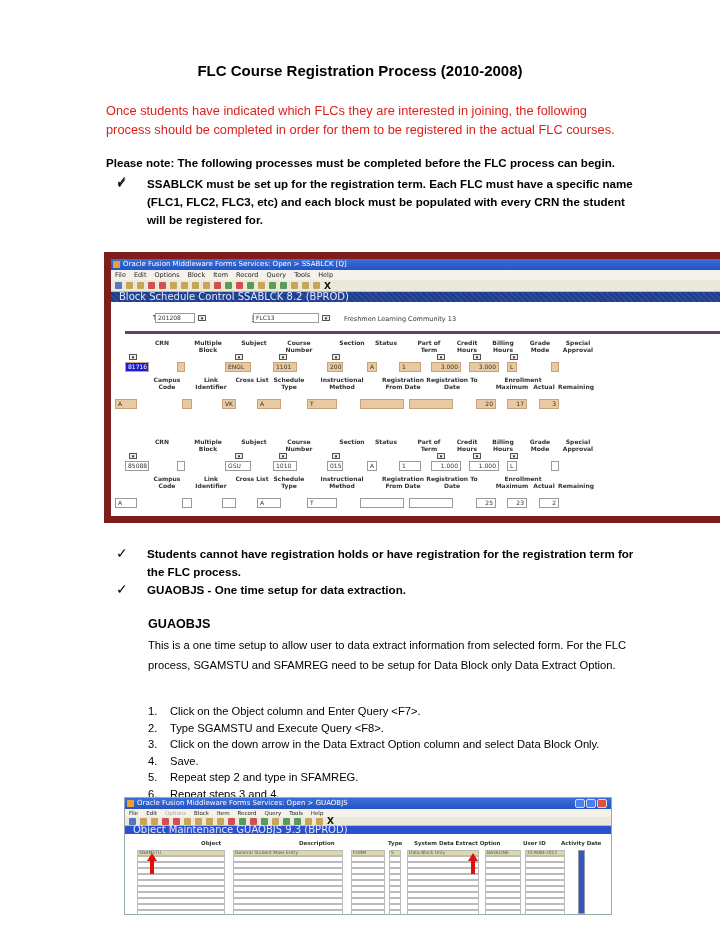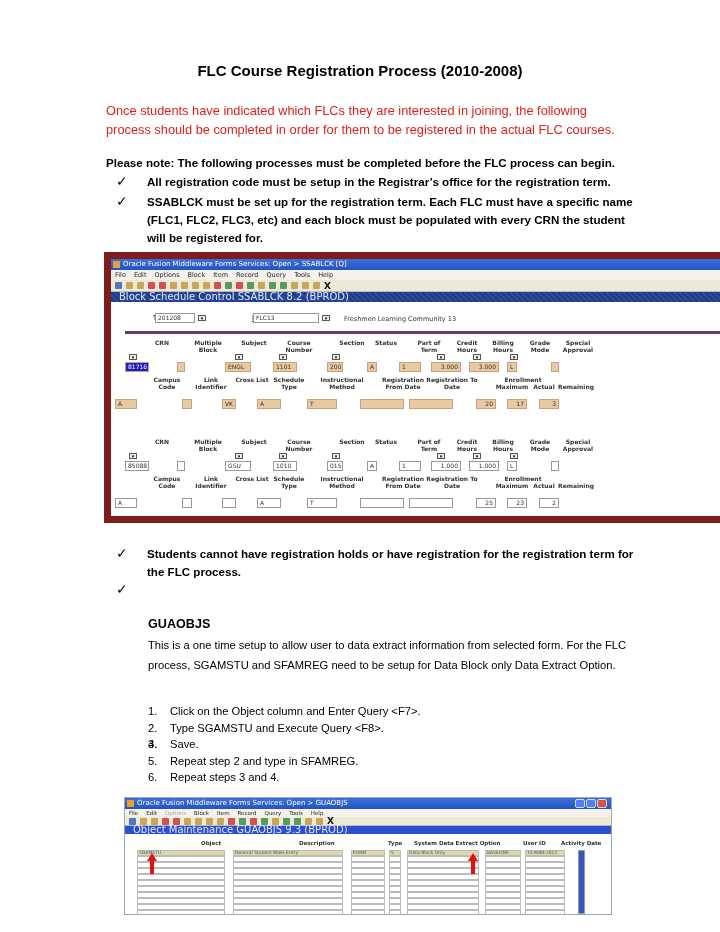--- a/index.html
+++ b/index.html
@@ -41,21 +41,21 @@
   .grid-row { position: absolute; height: 6px; border: 1px solid #bbb; background: #fff; }
 </style>
 </head>
 <body>
 
 <div class="title">FLC Course Registration Process (2010-2008)</div>
 <div class="intro">Once students have indicated which FLCs they are interested in joining, the following process should be completed in order for them to be registered in the actual FLC courses.</div>
 <div class="note">Please note:  The following processes must be completed before the FLC process can begin.</div>
 
 <ul class="checklist" style="top:173px;">
-  <li><span class="ck">✓</span><span>All registration code must be setup in the Registrar’s office for the registration term.</span></li>
+  <li><span class="ck">✓</span></li>
   <li style="margin-top:2px;"><span class="ck">✓</span><span>SSABLCK must be set up for the registration term. Each FLC must have a specific name (FLC1, FLC2, FLC3, etc) and each block must be populated with every CRN the student will be registered for.</span></li>
 </ul>
 
 <div class="win" style="left:104px; top:252px; width:676px; height:271px; border:7px solid #7f1d1d;">
   <div class="titlebar">
     <span class="tb-icon"></span>
     <span>Oracle Fusion Middleware Forms Services: Open &gt; SSABLCK [Q]</span>
     <div class="winbtns">
       <span></span>
       <span></span>
@@ -207,30 +207,30 @@
       <div class="fld w r" style="left: 365px; top: 239px; width: 20px;">25</div>
       <div class="fld w r" style="left: 396px; top: 239px; width: 20px;">23</div>
       <div class="fld w r" style="left: 428px; top: 239px; width: 20px;">2</div>
     </div>
 
   <div style="position:absolute; right:6px; top:78px; width:6px; height:188px; background:#ccc; border:1px solid #aaa;"></div>
 </div>
 
 <ul class="checklist" style="top:545px;">
   <li><span class="ck">✓</span><span>Students cannot have registration holds or have registration for the registration term for the FLC process.</span></li>
-  <li><span class="ck">✓</span></li>
+  <li><span class="ck">✓</span><span>GUAOBJS - One time setup for data extraction.</span></li>
 </ul>
 
 <div class="h3">GUAOBJS</div>
 <div class="para">This is a one time setup to allow user to data extract information from selected form. For the FLC process, SGAMSTU and SFAMREG need to be setup for Data Block only Data Extract Option.</div>
 
 <ul class="steps">
   <li><span class="n">1.</span><span>Click on the Object column and Enter Query &lt;F7&gt;.</span></li>
   <li><span class="n">2.</span><span>Type SGAMSTU and Execute Query &lt;F8&gt;.</span></li>
-  <li><span class="n">3.</span></li>
+  <li><span class="n">3.</span><span>Click on the down arrow in the Data Extract Option column and select Data Block Only.</span></li>
   <li><span class="n">4.</span><span>Save.</span></li>
   <li><span class="n">5.</span><span>Repeat step 2 and type in SFAMREG.</span></li>
   <li><span class="n">6.</span><span>Repeat steps 3 and 4.</span></li>
 </ul>
 
 <div class="win" style="left:124px; top:797px; width:488px; height:118px; border:1px solid #9aa;">
   <div class="titlebar">
     <span class="tb-icon"></span>
     <span>Oracle Fusion Middleware Forms Services: Open &gt; GUAOBJS</span>
     <div class="winbtns">

